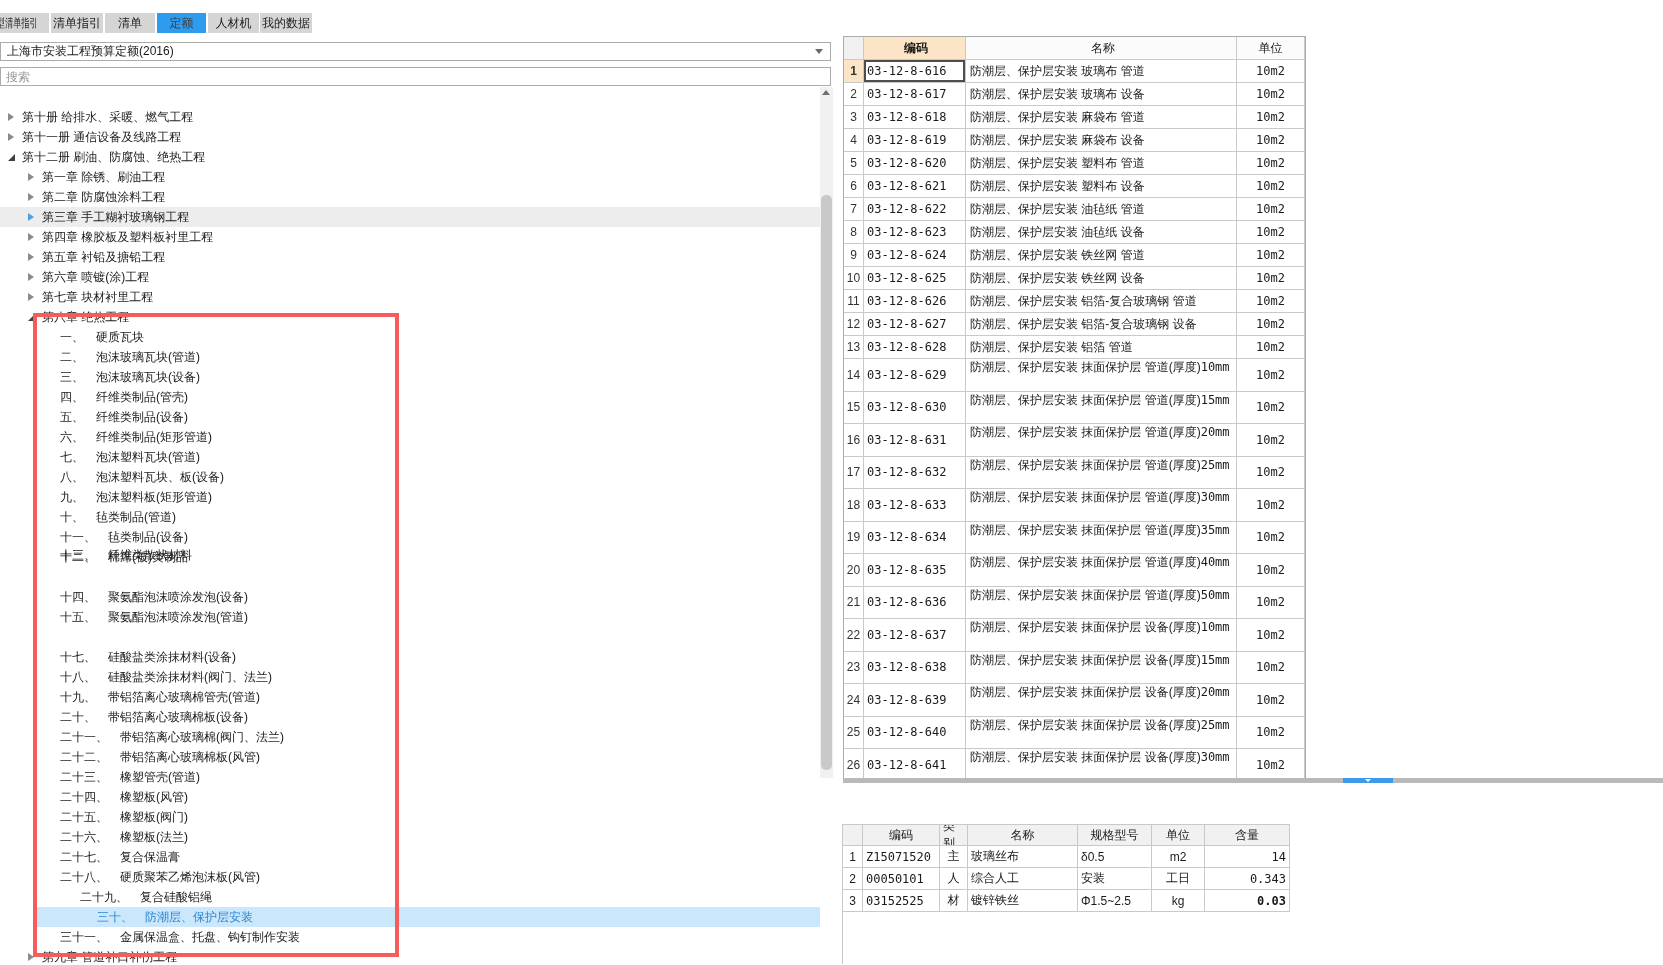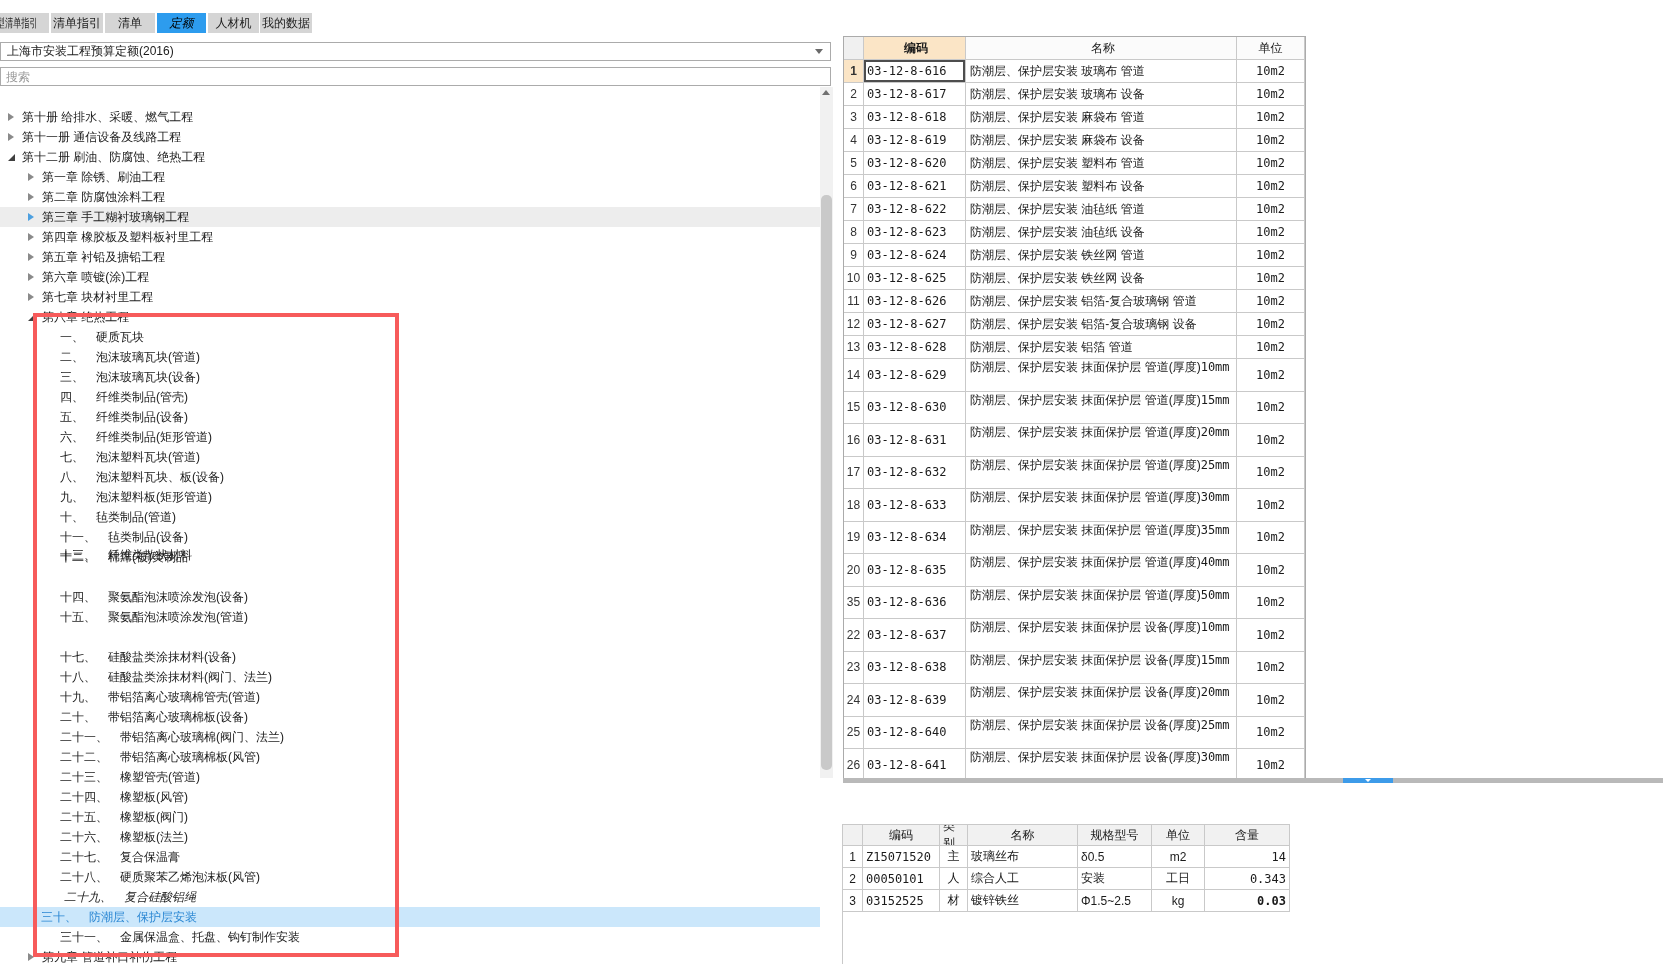--- a/index.html
+++ b/index.html
@@ -4,21 +4,21 @@
 <style>
   html,body{margin:0;padding:0;background:#fff;}
   #app{position:relative;width:1663px;height:965px;overflow:hidden;
        font-family:"Liberation Sans",sans-serif;font-size:12px;color:#1a1a1a;background:#fff;}
   .abs{position:absolute;}
   .mono{font-family:"DejaVu Sans Mono",monospace;}
 
   
   .top-tab{position:absolute;top:13px;height:20px;background:#D5D5D5;color:#222;
            display:flex;align-items:center;justify-content:center;white-space:nowrap;overflow:hidden;cursor:default;}
-  .top-tab.active{background:var(--accent);color:#000000;font-style:italic;}
+  .top-tab.active{background:var(--accent);color:#404040;}
   .top-tab .squeeze{display:inline-block;transform:scaleX(0.68);transform-origin:left center;padding-left:1px;}
 
   
   #catalog-combo{left:0;top:42px;width:831px;height:19px;border:1px solid #ABABAB;background:#fff;
                  display:flex;align-items:center;box-sizing:border-box;}
   #catalog-combo .val{flex:1;padding-left:6px;overflow:hidden;white-space:nowrap;}
   .combo-arrow{width:0;height:0;border-left:4px solid transparent;border-right:4px solid transparent;
                border-top:5px solid #6a6a6a;margin-right:7px;}
   #search-input{position:absolute;left:0;top:67px;width:831px;height:19px;border:1px solid #ABABAB;
                 box-sizing:border-box;padding:0 5px;font-family:inherit;font-size:12px;color:#333;outline:none;}
@@ -240,24 +240,24 @@
       </div>
       <div class="tree-row" style="top: 727px; padding-left: 60px;">
         <span>二十六、　橡塑板(法兰)</span>
       </div>
       <div class="tree-row" style="top: 747px; padding-left: 60px;">
         <span>二十七、　复合保温膏</span>
       </div>
       <div class="tree-row" style="top: 767px; padding-left: 60px;">
         <span>二十八、　硬质聚苯乙烯泡沫板(风管)</span>
       </div>
-      <div class="tree-row" style="top: 787px; padding-left: 64px; font-style: italic;">
+      <div class="tree-row" style="top: 787px; padding-left: 80px;">
         <span>二十九、　复合硅酸铝绳</span>
       </div>
-      <div class="tree-row hl-blue" style="top: 807px; padding-left: 41px;">
+      <div class="tree-row hl-blue" style="top: 807px; padding-left: 60px; margin-left: 37px;">
         <span>三十、　防潮层、保护层安装</span>
       </div>
       <div class="tree-row" style="top: 827px; padding-left: 60px;">
         <span>三十一、　金属保温盒、托盘、钩钉制作安装</span>
       </div>
       <div class="tree-row" style="top: 847px; padding-left: 28px;">
         <span class="arrow-box">
           <span class="arrow-col"></span>
         </span>
         <span>第九章 管道补口补伤工程</span>
@@ -411,21 +411,21 @@
       <div class="g-row" style="height: 32.5px;">
         <div class="g-cell c-num">20</div>
         <div class="g-cell c-code mono">03-12-8-635</div>
         <div class="g-cell c-name two">
           <div>防潮层、保护层安装 抹面保护层 管道(厚度)</div>
           <div class="mono">40mm</div>
         </div>
         <div class="g-cell c-unit mono">10m2</div>
       </div>
       <div class="g-row" style="height: 32.5px;">
-        <div class="g-cell c-num">35</div>
+        <div class="g-cell c-num">21</div>
         <div class="g-cell c-code mono">03-12-8-636</div>
         <div class="g-cell c-name two">
           <div>防潮层、保护层安装 抹面保护层 管道(厚度)</div>
           <div class="mono">50mm</div>
         </div>
         <div class="g-cell c-unit mono">10m2</div>
       </div>
       <div class="g-row" style="height: 32.5px;">
         <div class="g-cell c-num">22</div>
         <div class="g-cell c-code mono">03-12-8-637</div>

